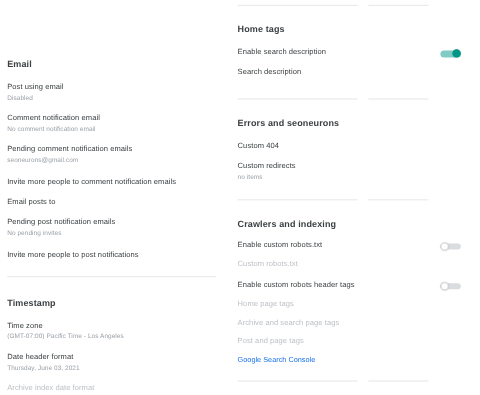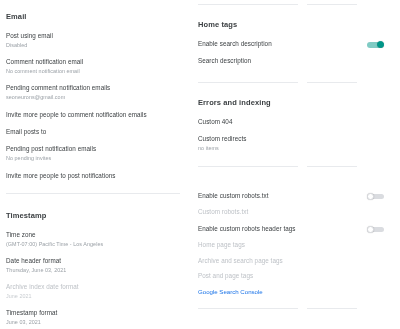--- a/index.html
+++ b/index.html
@@ -16,20 +16,21 @@
     display:flex;
     box-sizing:border-box;
   }
   .col{
     box-sizing:border-box;
     position:relative;
   }
   .col-left{
     width:190px;
     padding:0 10px 0 6px;
+    margin-top:37px;
   }
   .col-right{
     width:210px;
     padding:0 16px 0 8px;
   }
   
   .section{
     position:relative;
   }
   .section-title{
@@ -213,38 +214,39 @@
         <div class="row-label">Search description</div>
       </div>
     </div>
 
     <div class="divider-right" style="margin-top:17px;">
       <div class="seg-a"></div>
         <div class="seg-b"></div>
     </div>
 
     <div class="section" style="padding-top:15px;">
-      <div class="section-title">Errors and indexing</div>
+      <div class="section-title">Errors and seoneurons</div>
 
       <div class="row" style="margin-top:12px;">
         <div class="row-label">Custom 404</div>
       </div>
 
       <div class="row" style="margin-top:10px;">
         <div class="row-label">Custom redirects</div>
         <div class="row-value">no items</div>
       </div>
     </div>
 
     <div class="divider-right" style="margin-top:14px;">
       <div class="seg-a"></div>
         <div class="seg-b"></div>
     </div>
 
     <div class="section" style="padding-top:15px;">
+      <div class="section-title">Crawlers and indexing</div>
 
       <div class="row toggle-row" style="margin-top:11px;">
         <div class="row-label">Enable custom robots.txt</div>
         <div class="toggle">
           <div class="track"></div>
           <div class="knob"></div>
         </div>
       </div>
 
       <div class="row" style="margin-top:9px;">

